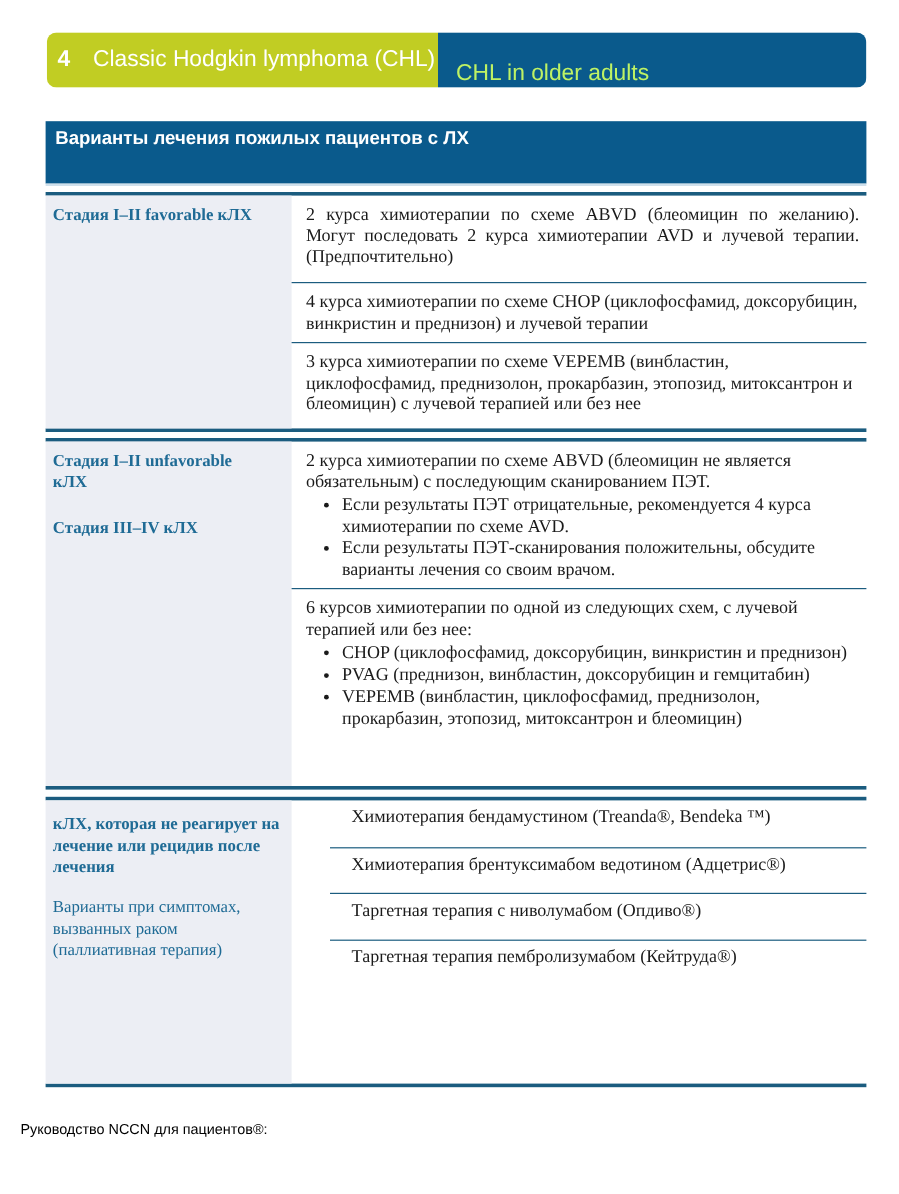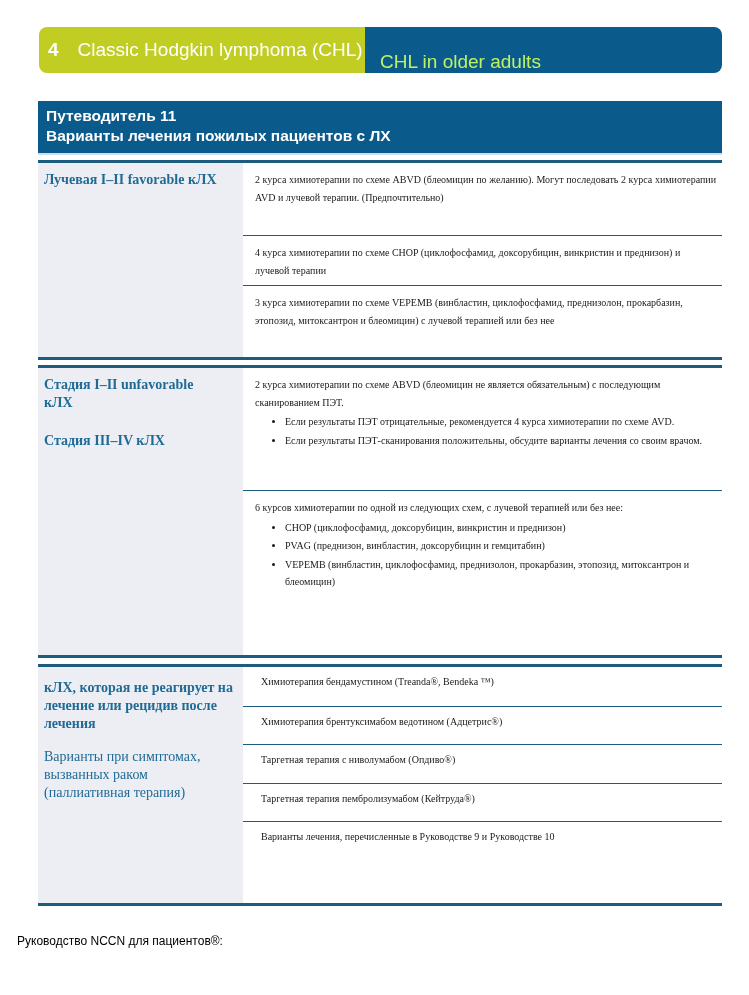--- a/index.html
+++ b/index.html
@@ -36,54 +36,53 @@
     .section-left {
       background: #eceef4; width: 205px; box-sizing: border-box; padding: 8px 5px 0 6px;
     }
     .stage-label {
       color: #1f6b95; font-weight: bold; font-size: 14px; line-height: 18px; margin: 0;
     }
     .stage-label.normal { font-weight: normal; }
     .section-right { flex: 1; display: flex; flex-direction: column; }
     .option {
       border-top: 1.5px solid #1b5c7f; box-sizing: border-box;
-      padding: 8px 6px 10px 12px; font-size: 10px; line-height: 17.5px; color: #1a1a1a;
+      padding: 8px 6px 10px 12px; font-size: 15px; line-height: 17.5px; color: #1a1a1a;
     }
     .option:first-child { border-top: none; }
     .option.justify { text-align: justify; }
     .option ul { margin: 2px 0 0 0; padding-left: 30px; }
     .option li { margin: 1px 0; }
-    .s3 .option { padding: 6px 6px 0 18px; height: 38.5px; }
+    .s3 .option { padding: 6px 6px 0 18px; height: 38.5px; margin-left: 32px; }
     .footer {
       position: absolute; left: 17px; top: 934px;
       font-family: "Liberation Sans", sans-serif; font-size: 12px; line-height: 15px; color: #000000;
     }
   </style>
 </head>
 <body>
 
 <div class="chapter-bar">
   <div class="chapter-left">
     <span class="chapter-num">4</span>
     <span>Classic Hodgkin lymphoma (CHL)</span>
   </div>
   <div class="chapter-right">
     <span>CHL in older adults</span>
   </div>
 </div>
 
 <div class="guide-header">
-  <div>Путеводитель 11</div>
   <div>Варианты лечения пожилых пациентов с ЛХ</div>
 </div>
 <div class="guide-header-rule"></div>
 
 <div class="section s1" style="top:160px; height:194px;">
   <div class="section-left">
-    <p class="stage-label">Лучевая I–II favorable кЛХ</p>
+    <p class="stage-label">Стадия I–II favorable кЛХ</p>
   </div>
   <div class="section-right">
     <div class="option justify" style="height:72px;">2 курса химиотерапии по схеме ABVD (блеомицин по желанию). Могут последовать 2 курса химиотерапии AVD и лучевой терапии. (Предпочтительно)</div>
     <div class="option" style="height:50px;">4 курса химиотерапии по схеме CHOP (циклофосфамид, доксорубицин, винкристин и преднизон) и лучевой терапии</div>
     <div class="option" style="flex:1;">3 курса химиотерапии по схеме VEPEMB (винбластин, циклофосфамид, преднизолон, прокарбазин, этопозид, митоксантрон и блеомицин) с лучевой терапией или без нее</div>
   </div>
 </div>
 
 <div class="section s2" style="top:365px; height:287px;">
   <div class="section-left">
@@ -112,19 +111,18 @@
 <div class="section s3" style="top:664px; height:236px;">
   <div class="section-left" style="padding-top:12px;">
     <p class="stage-label" style="width:190px;">кЛХ, которая не реагирует на лечение или рецидив после лечения</p>
     <p class="stage-label normal" style="margin-top:15px; width:175px;">Варианты при симптомах, вызванных раком (паллиативная терапия)</p>
   </div>
   <div class="section-right">
     <div class="option">Химиотерапия бендамустином (Treanda®, Bendeka ™)</div>
     <div class="option">Химиотерапия брентуксимабом ведотином (Адцетрис®)</div>
     <div class="option">Таргетная терапия с ниволумабом (Опдиво®)</div>
     <div class="option">Таргетная терапия пембролизумабом (Кейтруда®)</div>
-    <div class="option" style="flex:1;">Варианты лечения, перечисленные в Руководстве 9 и Руководстве 10</div>
   </div>
 </div>
 
 <div class="footer">
   <div>Руководство NCCN для пациентов®:</div>
 </div>
 
 </body></html>

